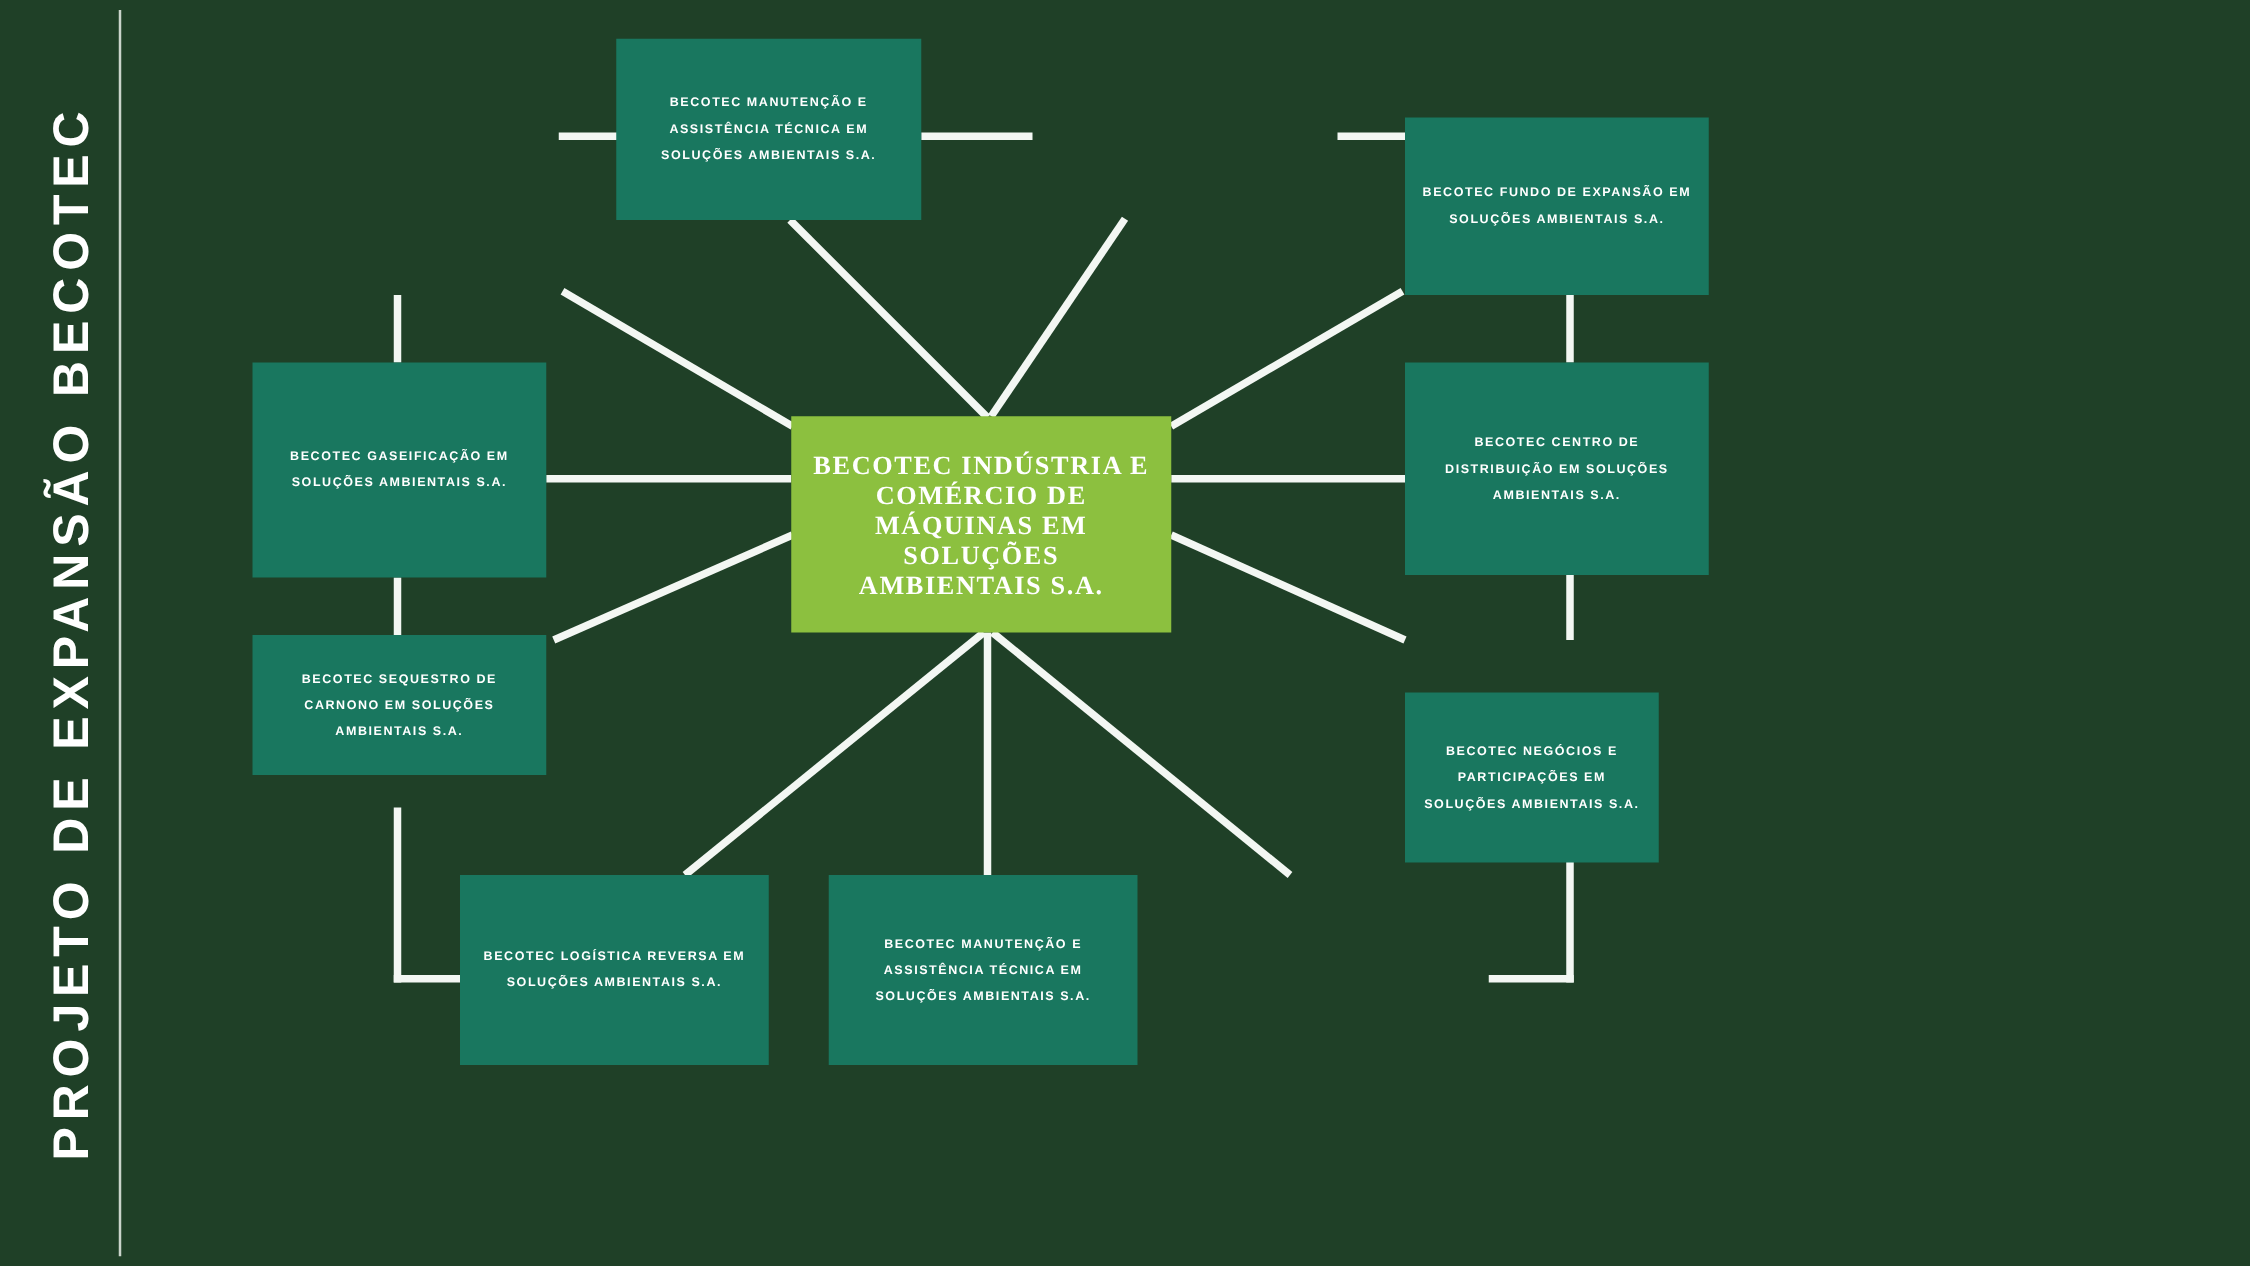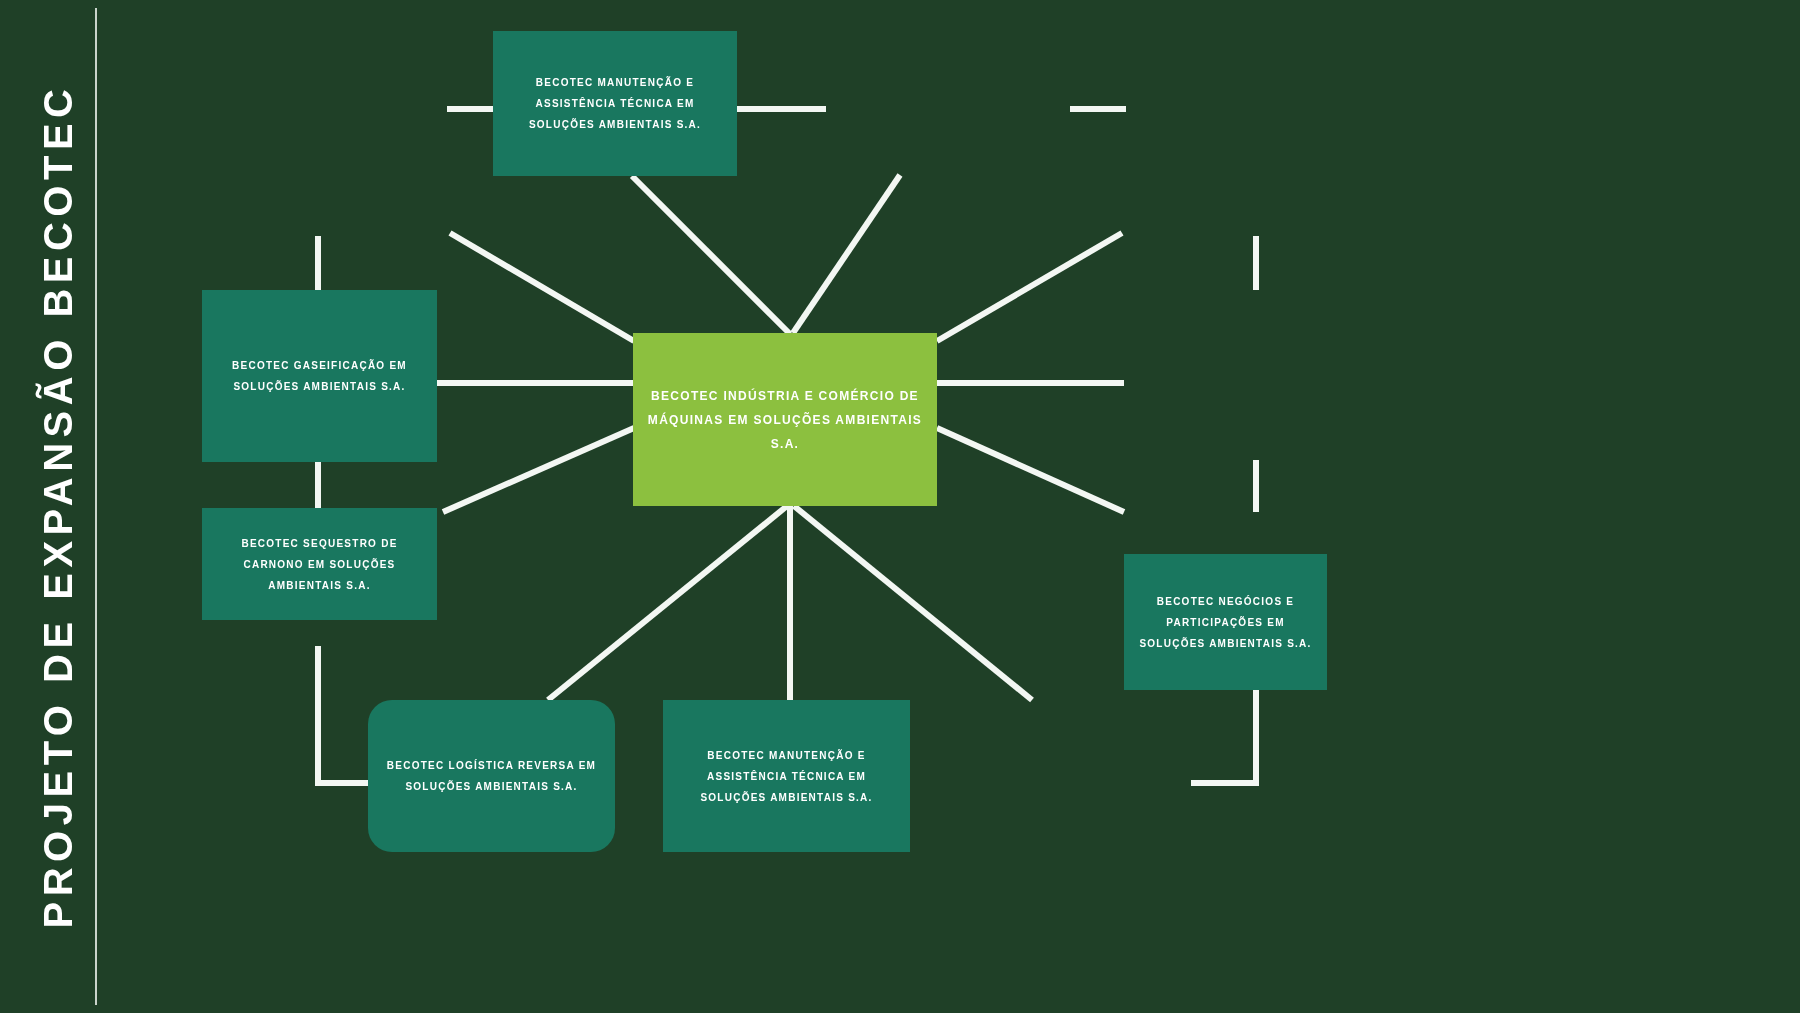--- a/index.html
+++ b/index.html
@@ -39,21 +39,21 @@
     text-align:center;
     color:#ffffff;
     padding:6px 14px;
   }
   .node .label{
     font-size:10px;font-weight:700;letter-spacing:1.25px;line-height:21px;
     text-transform:uppercase;
   }
   .node.teal{background:#19775f;}
   .node.lime{background:#8cc03f;}
-  .node.center .label{font-size:12px;line-height:24px;letter-spacing:1.3px;}
+  .node.center .label{font-size:21px;line-height:24px;letter-spacing:1.3px;font-family:Liberation Serif, serif;}
 </style>
 </head>
 <body>
 
 <div id="stage">
 
   <div id="title-rail">
     <div id="title-rule"></div>
   </div>
   <div id="title-text">PROJETO DE EXPANSÃO BECOTEC</div>
@@ -88,39 +88,45 @@
     <line x1="790" y1="506" x2="790" y2="700"></line>
     <line x1="794" y1="506" x2="1032" y2="700"></line>
   </svg>
 
 
   <div class="node teal" style="left:493px;top:31px;width:244px;height:145px;">
     <span class="label">BECOTEC MANUTENÇÃO E ASSISTÊNCIA TÉCNICA EM SOLUÇÕES AMBIENTAIS S.A.</span>
   </div>
 
 
+  <div class="node teal" style="left:1124px;top:94px;width:243px;height:142px;">
+    <span class="label">BECOTEC FUNDO DE EXPANSÃO EM SOLUÇÕES AMBIENTAIS S.A.</span>
+  </div>
 
   <div class="node teal" style="left:202px;top:290px;width:235px;height:172px;">
     <span class="label">BECOTEC GASEIFICAÇÃO EM SOLUÇÕES AMBIENTAIS S.A.</span>
   </div>
 
   <div class="node lime center" style="left:633px;top:333px;width:304px;height:173px;">
     <span class="label">BECOTEC INDÚSTRIA E COMÉRCIO DE MÁQUINAS EM SOLUÇÕES AMBIENTAIS S.A.</span>
   </div>
 
+  <div class="node teal" style="left:1124px;top:290px;width:243px;height:170px;">
+    <span class="label">BECOTEC CENTRO DE DISTRIBUIÇÃO EM SOLUÇÕES AMBIENTAIS S.A.</span>
+  </div>
 
   <div class="node teal" style="left:202px;top:508px;width:235px;height:112px;text-align:center;">
     <span class="label">BECOTEC SEQUESTRO DE CARNONO EM SOLUÇÕES AMBIENTAIS S.A.</span>
   </div>
 
   <div class="node teal" style="left:1124px;top:512px;width:203px;height:136px;margin-top:42px;">
     <span class="label">BECOTEC NEGÓCIOS E PARTICIPAÇÕES EM SOLUÇÕES AMBIENTAIS S.A.</span>
   </div>
 
-  <div class="node teal" style="left:368px;top:700px;width:247px;height:152px;border-radius:24px;">
+  <div class="node teal" style="left:368px;top:700px;width:247px;height:152px;">
     <span class="label">BECOTEC LOGÍSTICA REVERSA EM SOLUÇÕES AMBIENTAIS S.A.</span>
   </div>
 
   <div class="node teal" style="left:663px;top:700px;width:247px;height:152px;">
     <span class="label">BECOTEC MANUTENÇÃO E ASSISTÊNCIA TÉCNICA EM SOLUÇÕES AMBIENTAIS S.A.</span>
   </div>
 
 
 </div>
 

